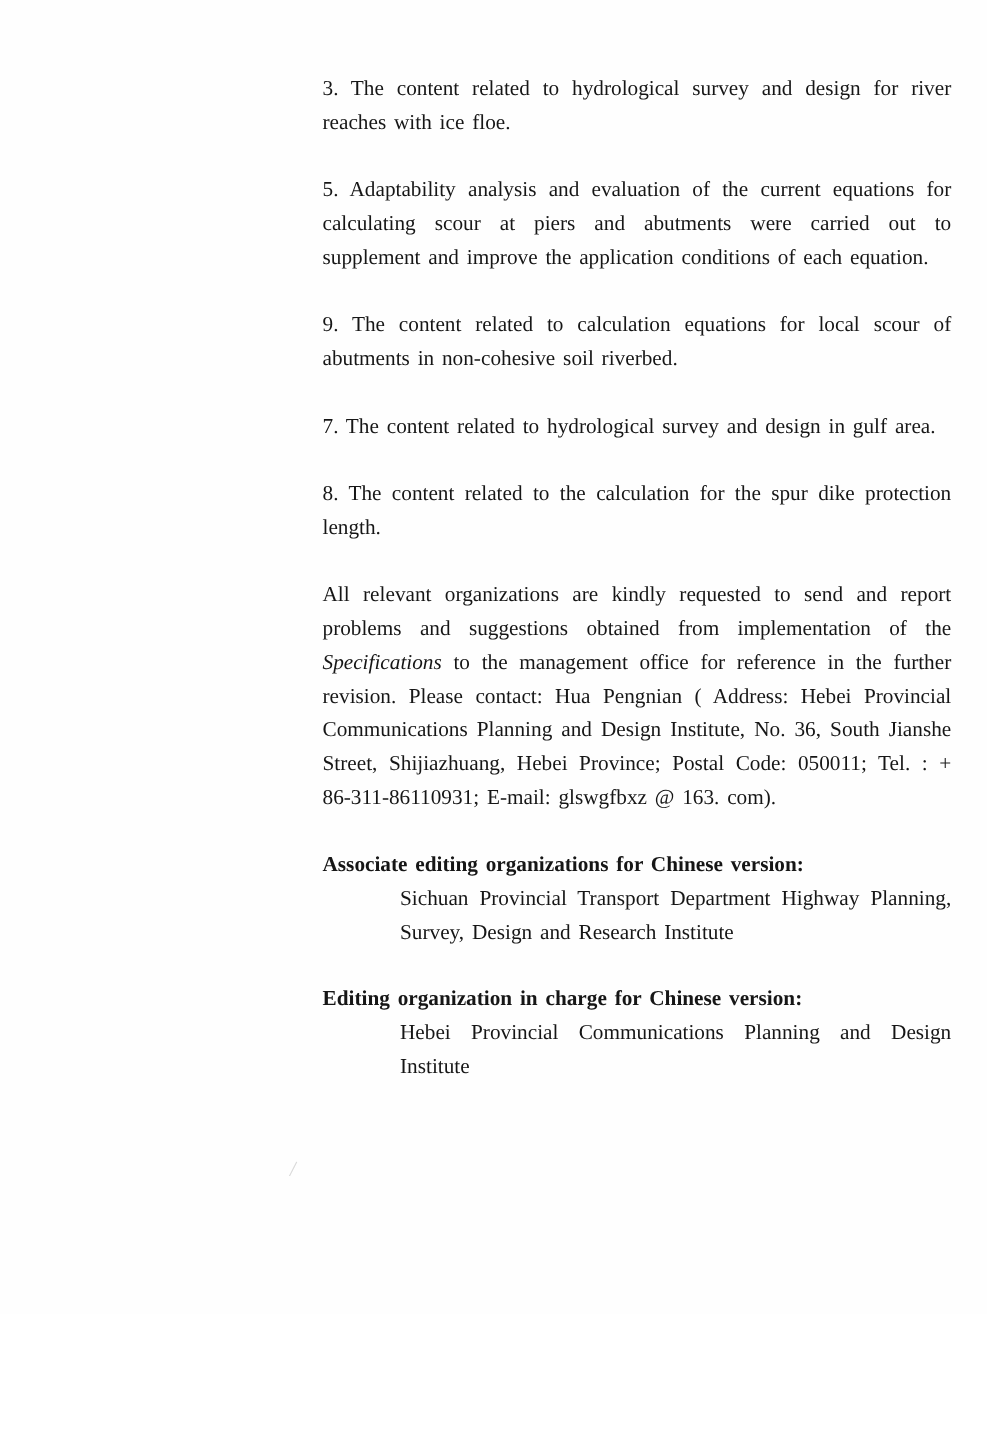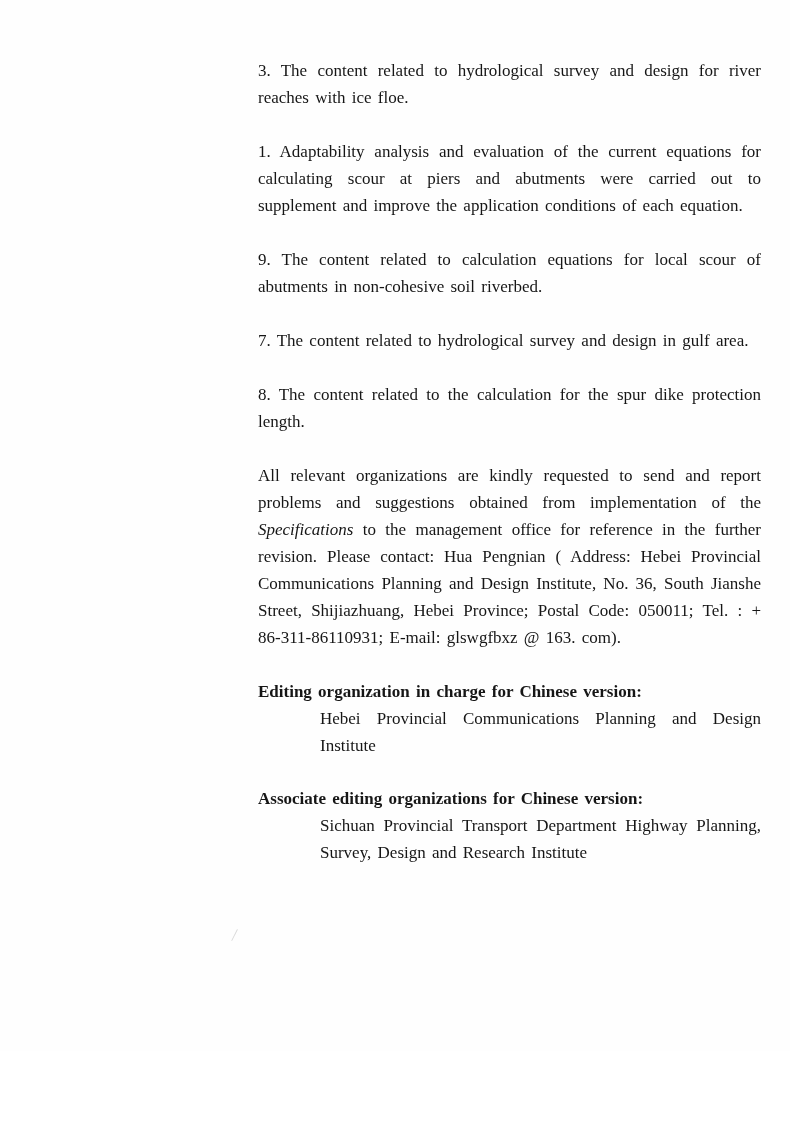--- a/index.html
+++ b/index.html
@@ -64,34 +64,34 @@
     user-select: none;
   }
 </style>
 </head>
 <body>
 
 <div class="page">
   <div class="text-block">
 
     <p class="para">3. The content related to hydrological survey and design for river reaches with ice floe.</p>
-    <p class="para">1. Adaptability analysis and evaluation of the current equations for calculating scour at piers and abutments were carried out to supplement and improve the application conditions of each equation.</p>
+    <p class="para">5. Adaptability analysis and evaluation of the current equations for calculating scour at piers and abutments were carried out to supplement and improve the application conditions of each equation.</p>
     <p class="para">9. The content related to calculation equations for local scour of abutments in non-cohesive soil riverbed.</p>
     <p class="para">7. The content related to hydrological survey and design in gulf area.</p>
     <p class="para">8. The content related to the calculation for the spur dike protection length.</p>
 
     <p class="para"><span>All relevant organizations are kindly requested to send and report problems and suggestions obtained from implementation of the </span><em>Specifications</em><span> to the management office for reference in the further revision. Please contact: Hua Pengnian ( Address: Hebei Provincial Communications Planning and Design Institute, No. 36, South Jianshe Street, Shijiazhuang, Hebei Province; Postal Code: 050011; Tel. : + 86-311-86110931; E-mail: glswgfbxz @ 163. com).</span></p>
 
     <div class="section">
-      <p class="section-heading">Editing organization in charge for Chinese version:</p>
-      <p class="section-body">Hebei Provincial Communications Planning and Design Institute</p>
+      <p class="section-heading">Associate editing organizations for Chinese version:</p>
+      <p class="section-body">Sichuan Provincial Transport Department Highway Planning, Survey, Design and Research Institute</p>
     </div>
 
     <div class="section">
-      <p class="section-heading">Associate editing organizations for Chinese version:</p>
-      <p class="section-body">Sichuan Provincial Transport Department Highway Planning, Survey, Design and Research Institute</p>
+      <p class="section-heading">Editing organization in charge for Chinese version:</p>
+      <p class="section-body">Hebei Provincial Communications Planning and Design Institute</p>
     </div>
 
   </div>
 
   <div class="page-number">ii</div>
   <div class="scan-artifact">/</div>
 </div>
 
 </body></html>

